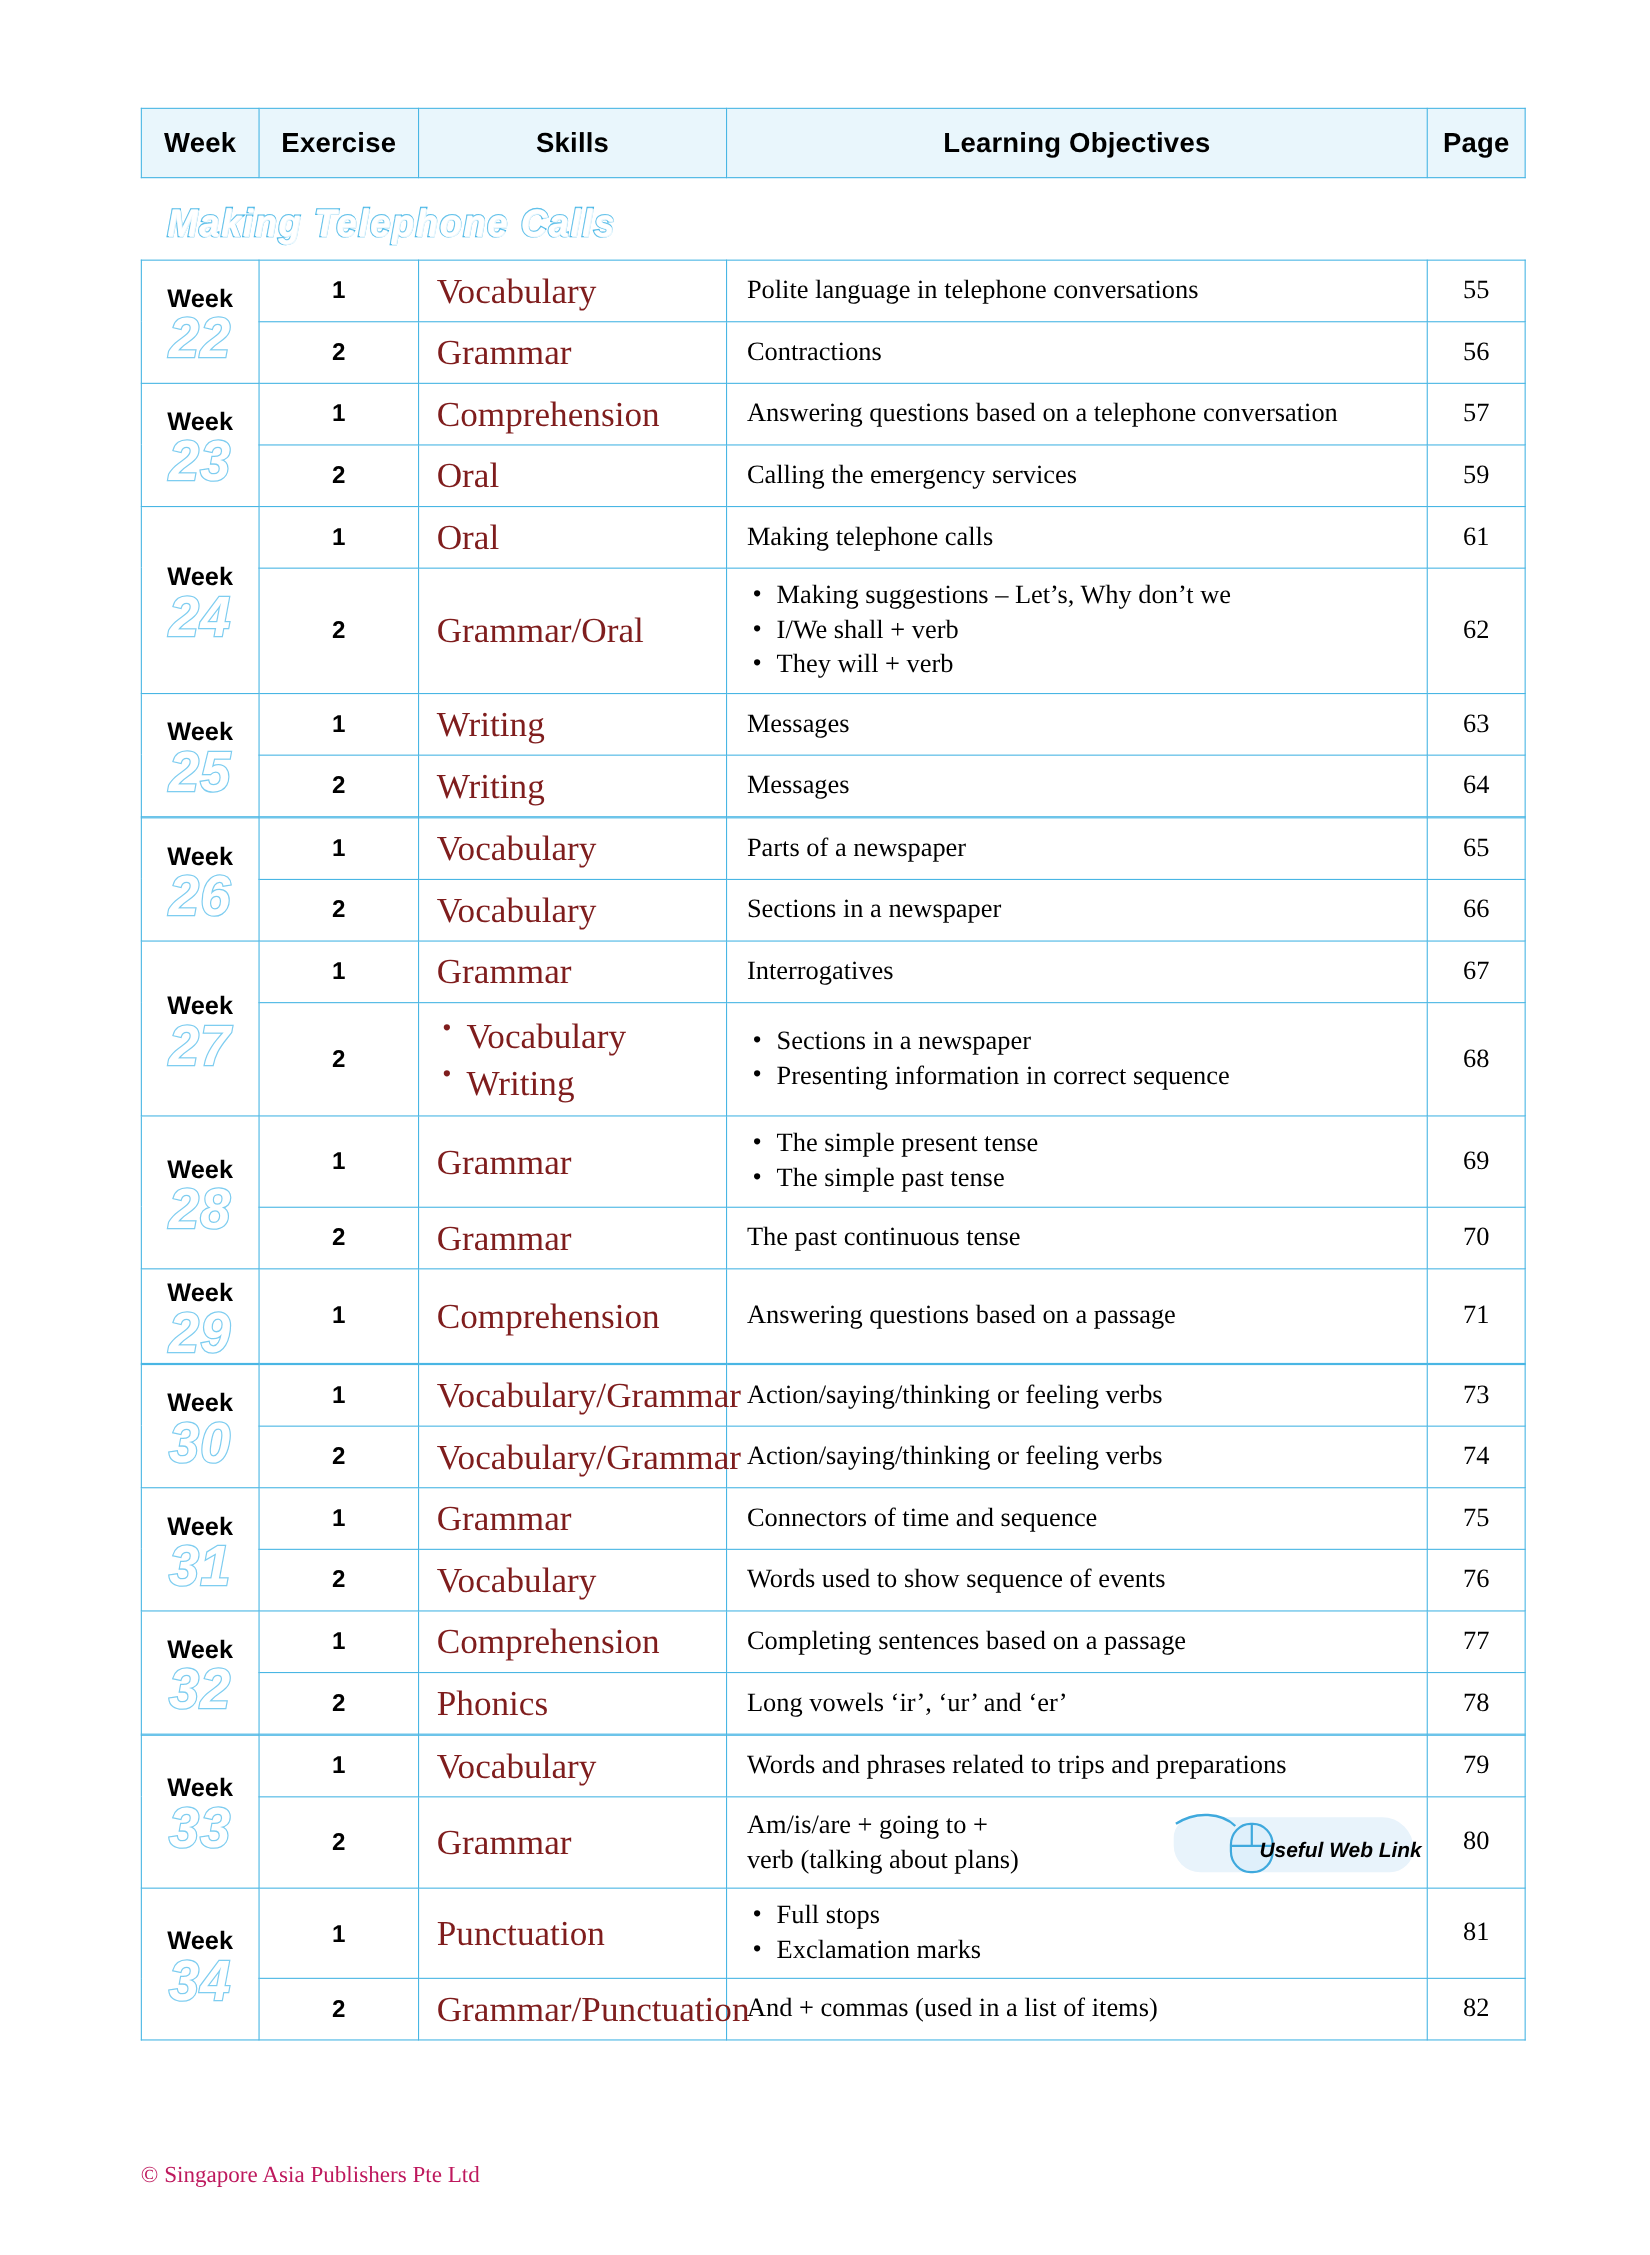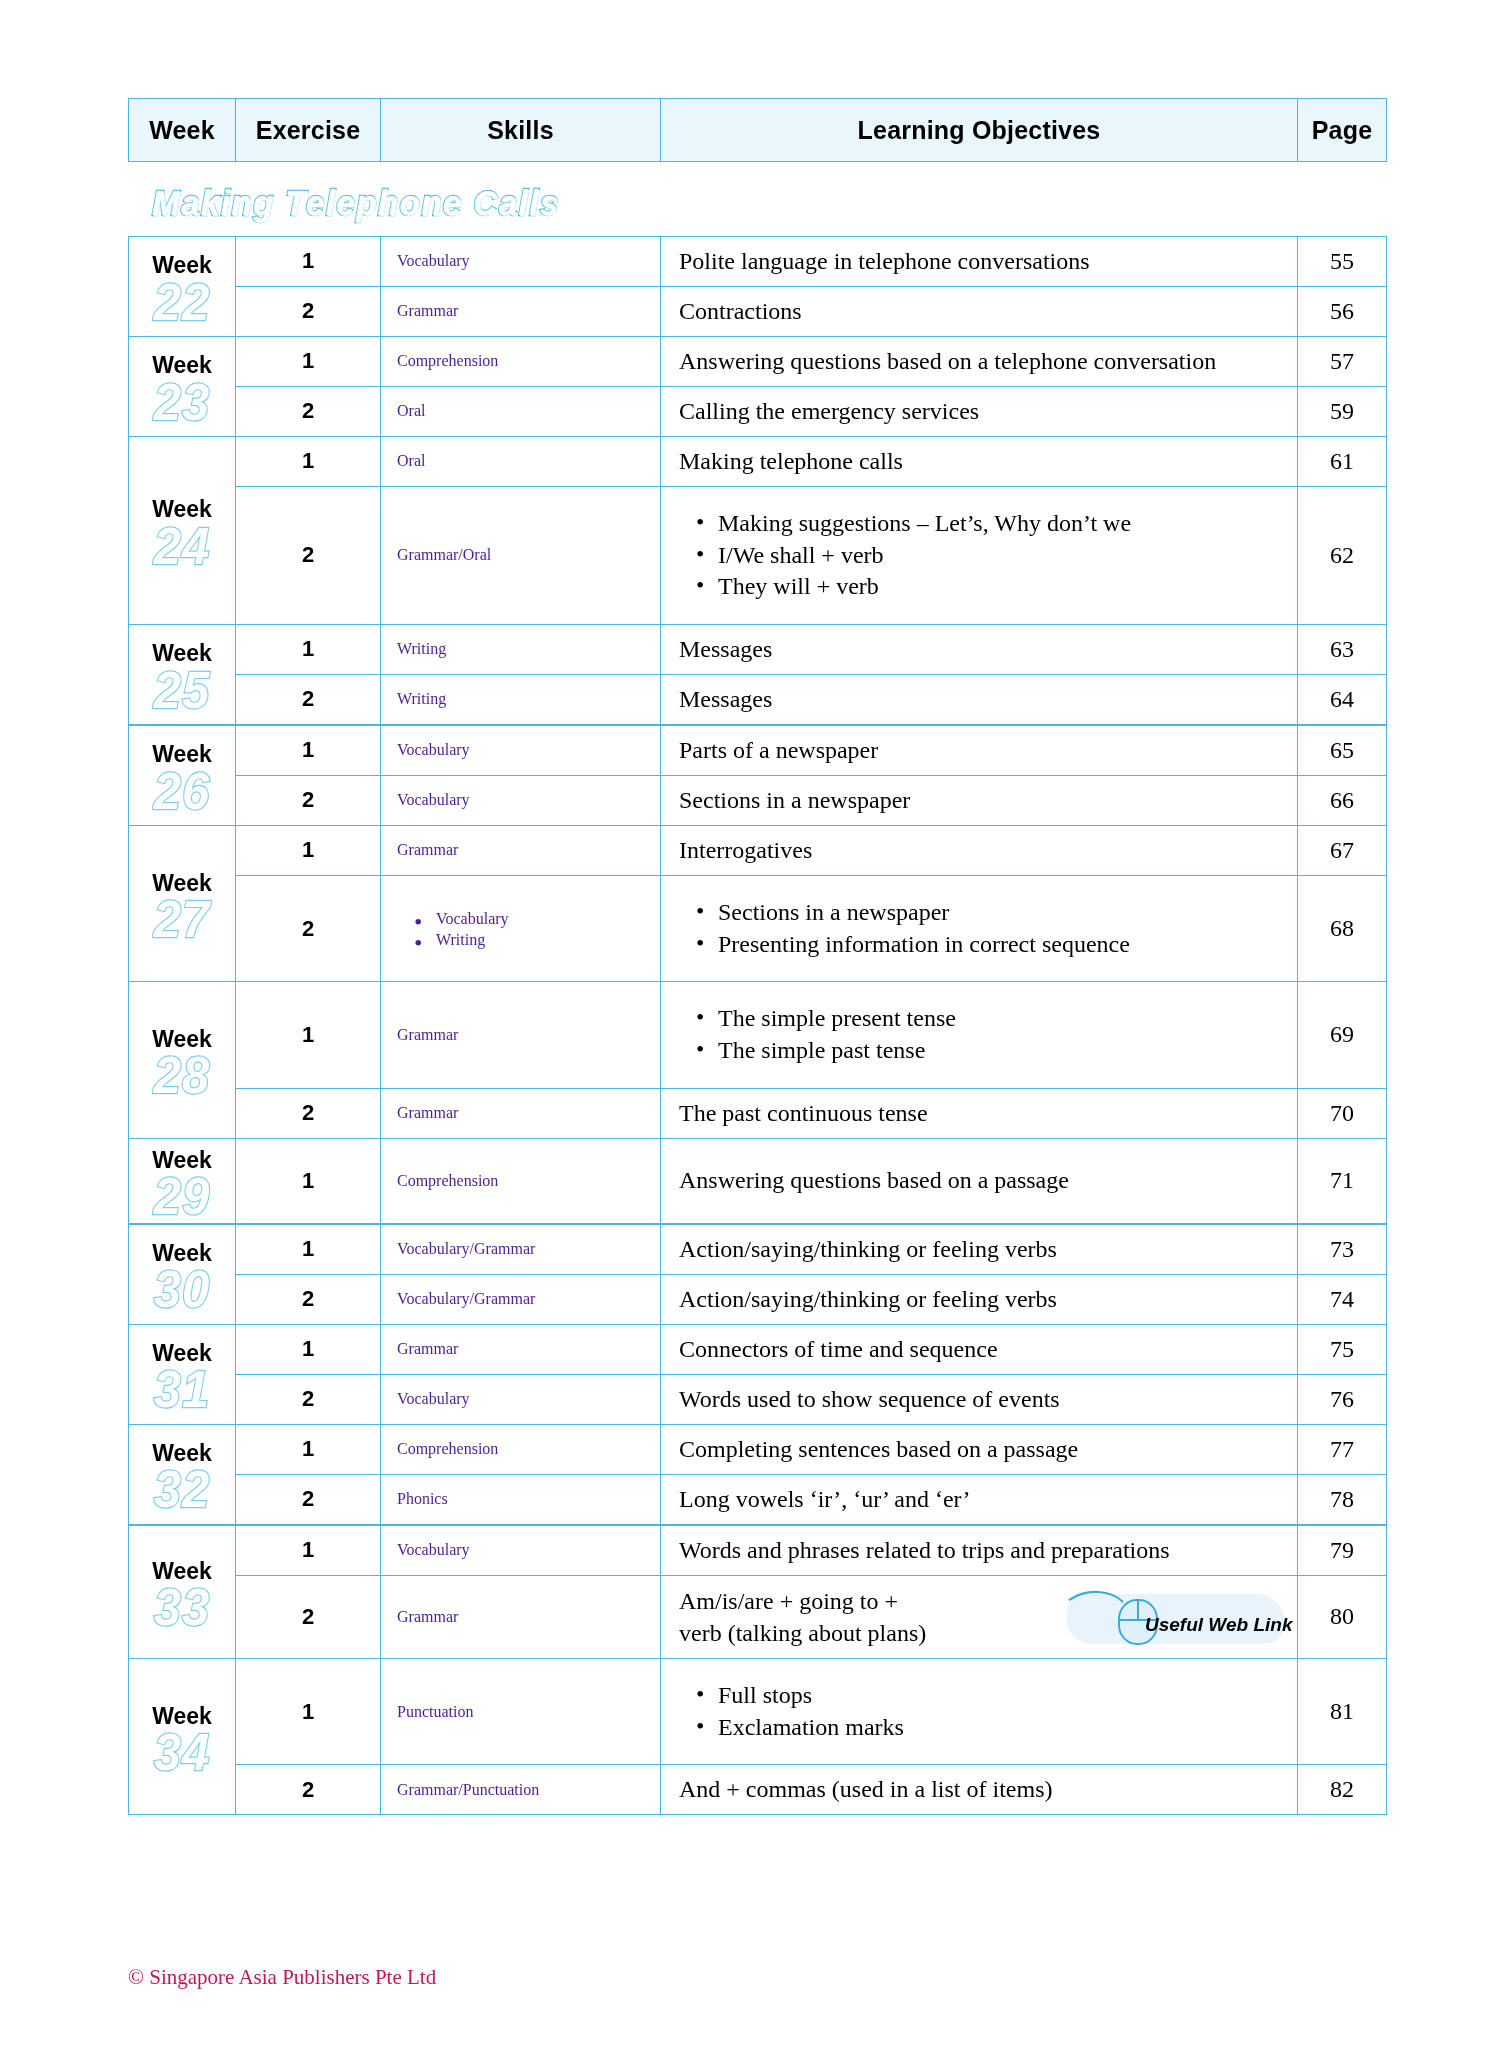--- a/index.html
+++ b/index.html
@@ -104,38 +104,38 @@
 
   .cell-ex {
     text-align: center;
     font-family: "Liberation Sans", "DejaVu Sans", sans-serif;
     font-weight: bold;
     font-size: 22px;
     color: #000;
   }
   .cell-skills {
     padding: 9px 0 9px 16px !important;
-    font-size: 16px;
-    color: #4c1d95;
+    font-size: 32px;
+    color: #7f1d1d;
   }
   .cell-obj {
     padding: 9px 0 9px 18px !important;
     font-size: 24px;
     color: #000;
     position: relative;
   }
   .cell-page {
     text-align: center;
     font-size: 24px;
     color: #000;
   }
   .rowline { height: 50px; }
 
   ul.blist {
-    margin: 12px;
+    margin: 0;
     padding: 0 0 0 25px;
     list-style: none;
   }
   ul.blist li {
     position: relative;
     line-height: 1.32;
     padding-left: 2px;
   }
   ul.blist li:before {
     content: "\2022";

